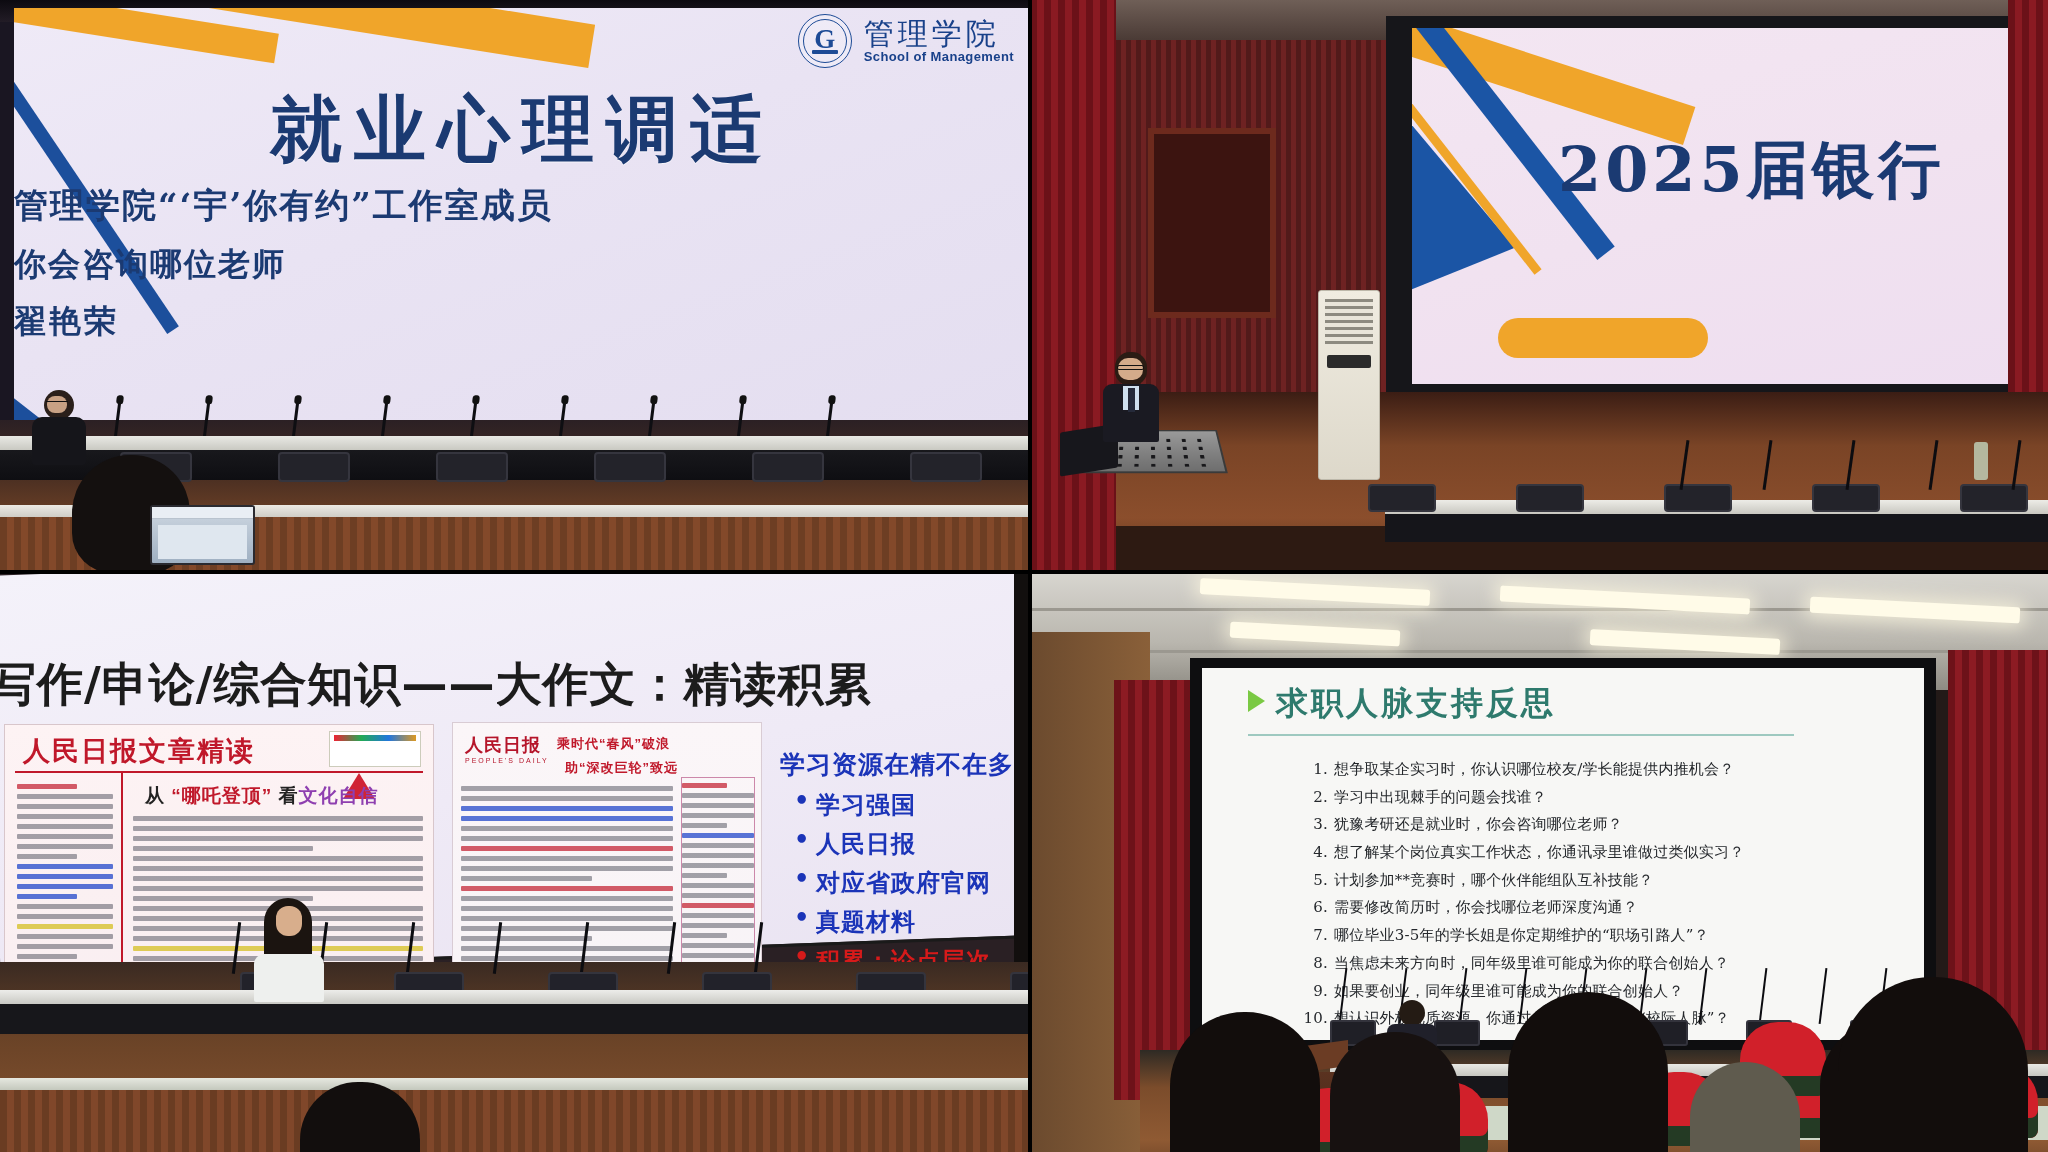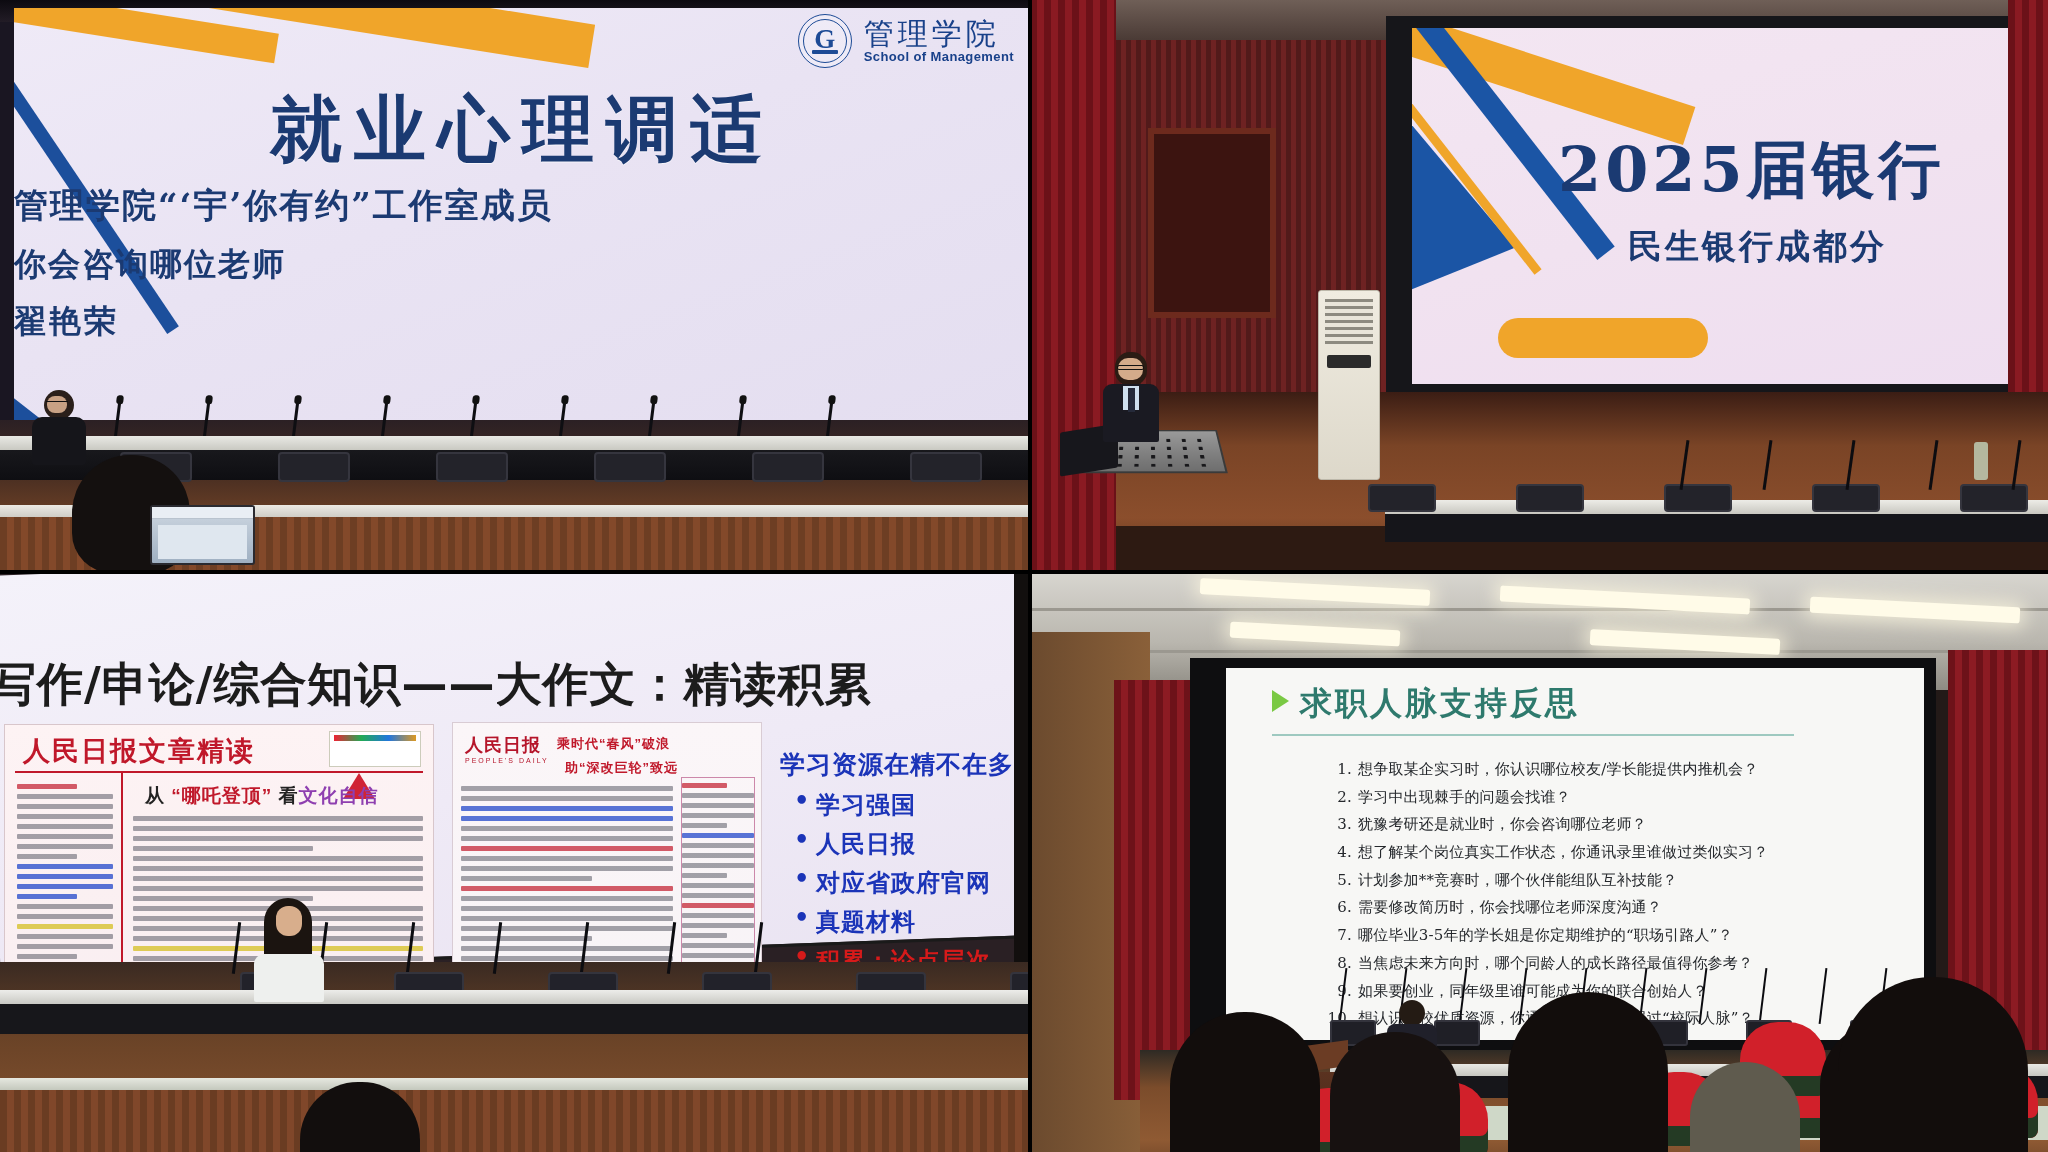--- a/index.html
+++ b/index.html
@@ -355,21 +355,21 @@
     background:linear-gradient(180deg,#d8d6d0 0%,#b9b6ae 60%,#8e8b83 100%);}
   .p4 .panel-line{position:absolute;height:3px;background:#9b9890;left:0;right:0;}
   .p4 .light{position:absolute;height:16px;background:#fffbe8;border-radius:3px;box-shadow:0 0 18px 5px rgba(255,250,225,.7);}
   .p4 .wall-l{position:absolute;left:0;top:60px;width:120px;bottom:0;
     background:linear-gradient(90deg,#6b4a2e,#8a6039);}
   .p4 .curt4{position:absolute;left:84px;top:108px;width:80px;height:420px;
     background:repeating-linear-gradient(90deg,#6d1219 0 7px,#8c1b23 7px 14px);}
   .p4 .curt4r{position:absolute;right:0px;top:78px;width:100px;height:430px;
     background:repeating-linear-gradient(90deg,#6d1219 0 7px,#8c1b23 7px 14px);}
   .p4 .scr4frame{position:absolute;left:160px;top:86px;right:112px;height:392px;background:#0e0e10;padding:7px;}
-  .p4 .scr4{position:absolute;left:172px;top:96px;right:124px;height:372px;background:#f7f7f5;overflow:hidden;margin-left:24px;}
+  .p4 .scr4{position:absolute;left:172px;top:96px;right:124px;height:372px;background:#f7f7f5;overflow:hidden;}
   .p4 .s4-arrow{position:absolute;left:46px;top:22px;width:0;height:0;
     border-top:11px solid transparent;border-bottom:11px solid transparent;border-left:17px solid #7ac943;}
   .p4 .s4-title{position:absolute;left:74px;top:14px;font-family:"DejaVu Sans",sans-serif;
     font-size:32px;font-weight:700;color:#2e7a6d;letter-spacing:3px;}
   .p4 .s4-rule{position:absolute;left:46px;top:66px;right:130px;height:1.5px;background:#9ec9c0;}
   .p4 .s4-list{position:absolute;left:98px;top:88px;right:60px;
     font-family:"DejaVu Serif", serif;font-size:15px;color:#25282c;line-height:1.78;}
   .p4 .s4-list li{margin-bottom:1px;letter-spacing:.2px;}
   .p4 .s4-list{counter-reset:q;list-style:none;}
   .p4 .s4-list li{position:relative;padding-left:34px;}
@@ -488,21 +488,20 @@
     <div class="niche"></div>
     <div class="screenframe"></div>
 
     <div class="screen2">
       <div class="s2-blue"></div>
       <div class="s2-orange"></div>
       <div class="s2-blue2"></div>
       <div class="s2-orange2"></div>
       <div class="s2-pill"></div>
       <div class="s2-title">2025届银行</div>
-      <div class="s2-sub">民生银行成都分</div>
     </div>
 
     <div class="curtain-r"></div>
     <div class="stage"></div>
     <div class="stagefront"></div>
 
     <div class="ac">
       <div class="grill"></div>
       <div class="panel2"></div>
     </div>
@@ -756,21 +755,21 @@
       <div class="s4-title">求职人脉支持反思</div>
       <div class="s4-rule"></div>
       <ol class="s4-list">
         <li>想争取某企实习时，你认识哪位校友/学长能提供内推机会？</li>
         <li>学习中出现棘手的问题会找谁？</li>
         <li>犹豫考研还是就业时，你会咨询哪位老师？</li>
         <li>想了解某个岗位真实工作状态，你通讯录里谁做过类似实习？</li>
         <li>计划参加**竞赛时，哪个伙伴能组队互补技能？</li>
         <li>需要修改简历时，你会找哪位老师深度沟通？</li>
         <li>哪位毕业3-5年的学长姐是你定期维护的“职场引路人”？</li>
-        <li>当焦虑未来方向时，哪个同龄人的成长路径最值得你参考？</li>
+        <li>当焦虑未来方向时，同年级里谁可能成为你的联合创始人？</li>
         <li>如果要创业，同年级里谁可能成为你的联合创始人？</li>
         <li>想认识外校优质资源，你通过什么活动拓展过“校际人脉”？</li>
       </ol>
     </div>
 
     <div class="stage4"></div>
     <div class="mics4">
       <span class="m"></span>
       <span class="m"></span>
       <span class="m"></span>

